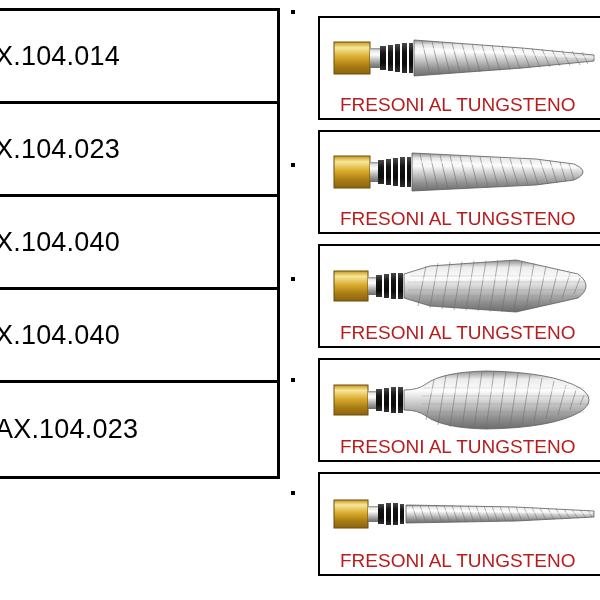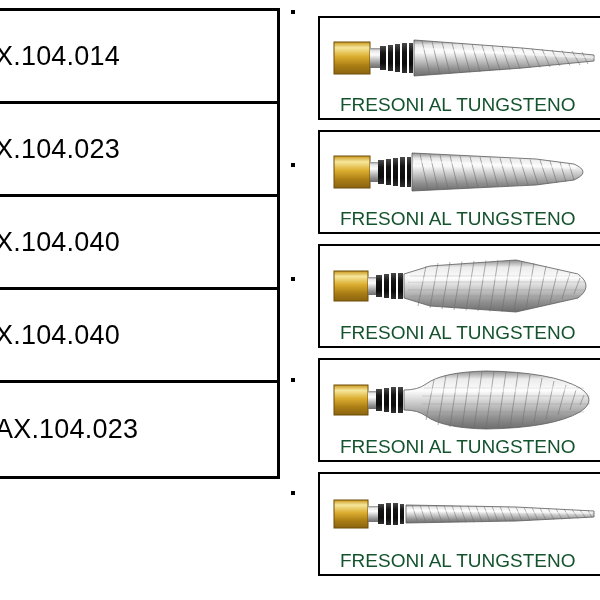--- a/index.html
+++ b/index.html
@@ -73,21 +73,21 @@
     border: 2px solid #000000;
     box-sizing: border-box;
     background: #ffffff;
     overflow: hidden;
   }
   .bur-caption {
     position: absolute;
     left: 20px;
     bottom: 2px;
     font-size: 19px;
-    color: #14532d;
+    color: #b91c1c;
     white-space: nowrap;
     font-family: "Liberation Sans", sans-serif;
   }
   .bur-art {
     position: absolute;
     left: 6px;
     top: 6px;
     width: 278px;
     height: 68px;
   }

